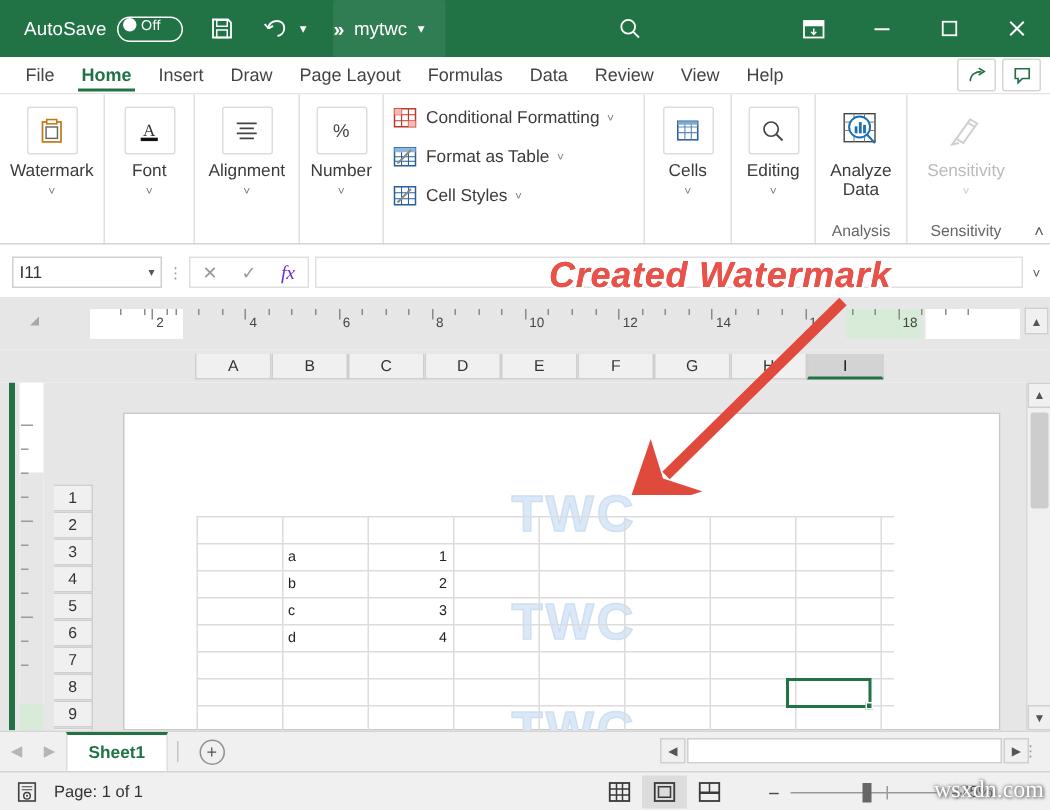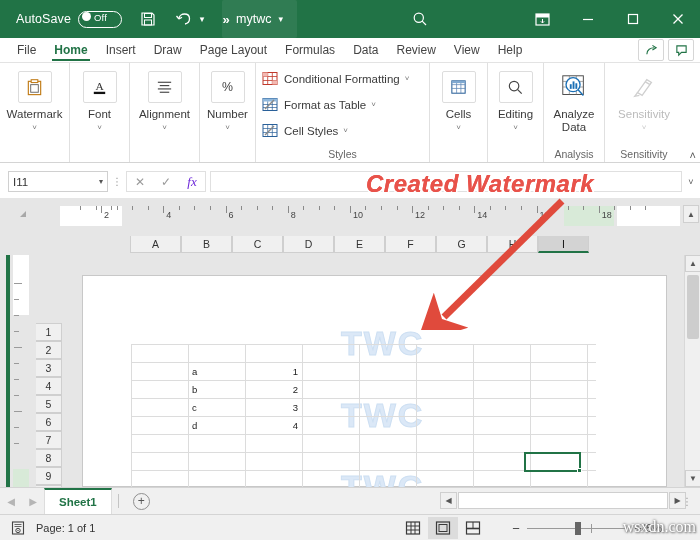--- a/index.html
+++ b/index.html
@@ -499,21 +499,20 @@
         <span class="sicon">
           <svg width="16" height="15" viewBox="0 0 16 15">
               <rect x="1" y="1.5" width="14" height="12" fill="#fff" stroke="#2a6099" stroke-width="1"></rect>
               <path d="M1 5.5 h14 M1 9.5 h14 M5.7 1.5 v12 M10.3 1.5 v12" stroke="#2a6099" stroke-width=".7"></path>
               <path d="M3 12 L12 3" stroke="#888" stroke-width="1.4"></path>
             </svg>
         </span>
         <span class="stext">Cell Styles</span>
         <span class="scaret">˅</span>
       </div>
-      <div class="rg-footer">Styles</div>
     </div>
 
     <div class="rgroup" style="left:430px; width:58px;">
       <div class="rg-icon">
         <svg width="19" height="19" viewBox="0 0 20 20">
             <rect x="3" y="3" width="14" height="13" fill="none" stroke="#2a6099" stroke-width="1.1"></rect>
             <path d="M3 7 h14 M3 11 h14 M8 3 v13 M12.5 3 v13" stroke="#5f87b5" stroke-width=".8"></path>
             <rect x="3" y="3" width="14" height="2.4" fill="#7fa8d0"></rect>
           </svg>
       </div>

